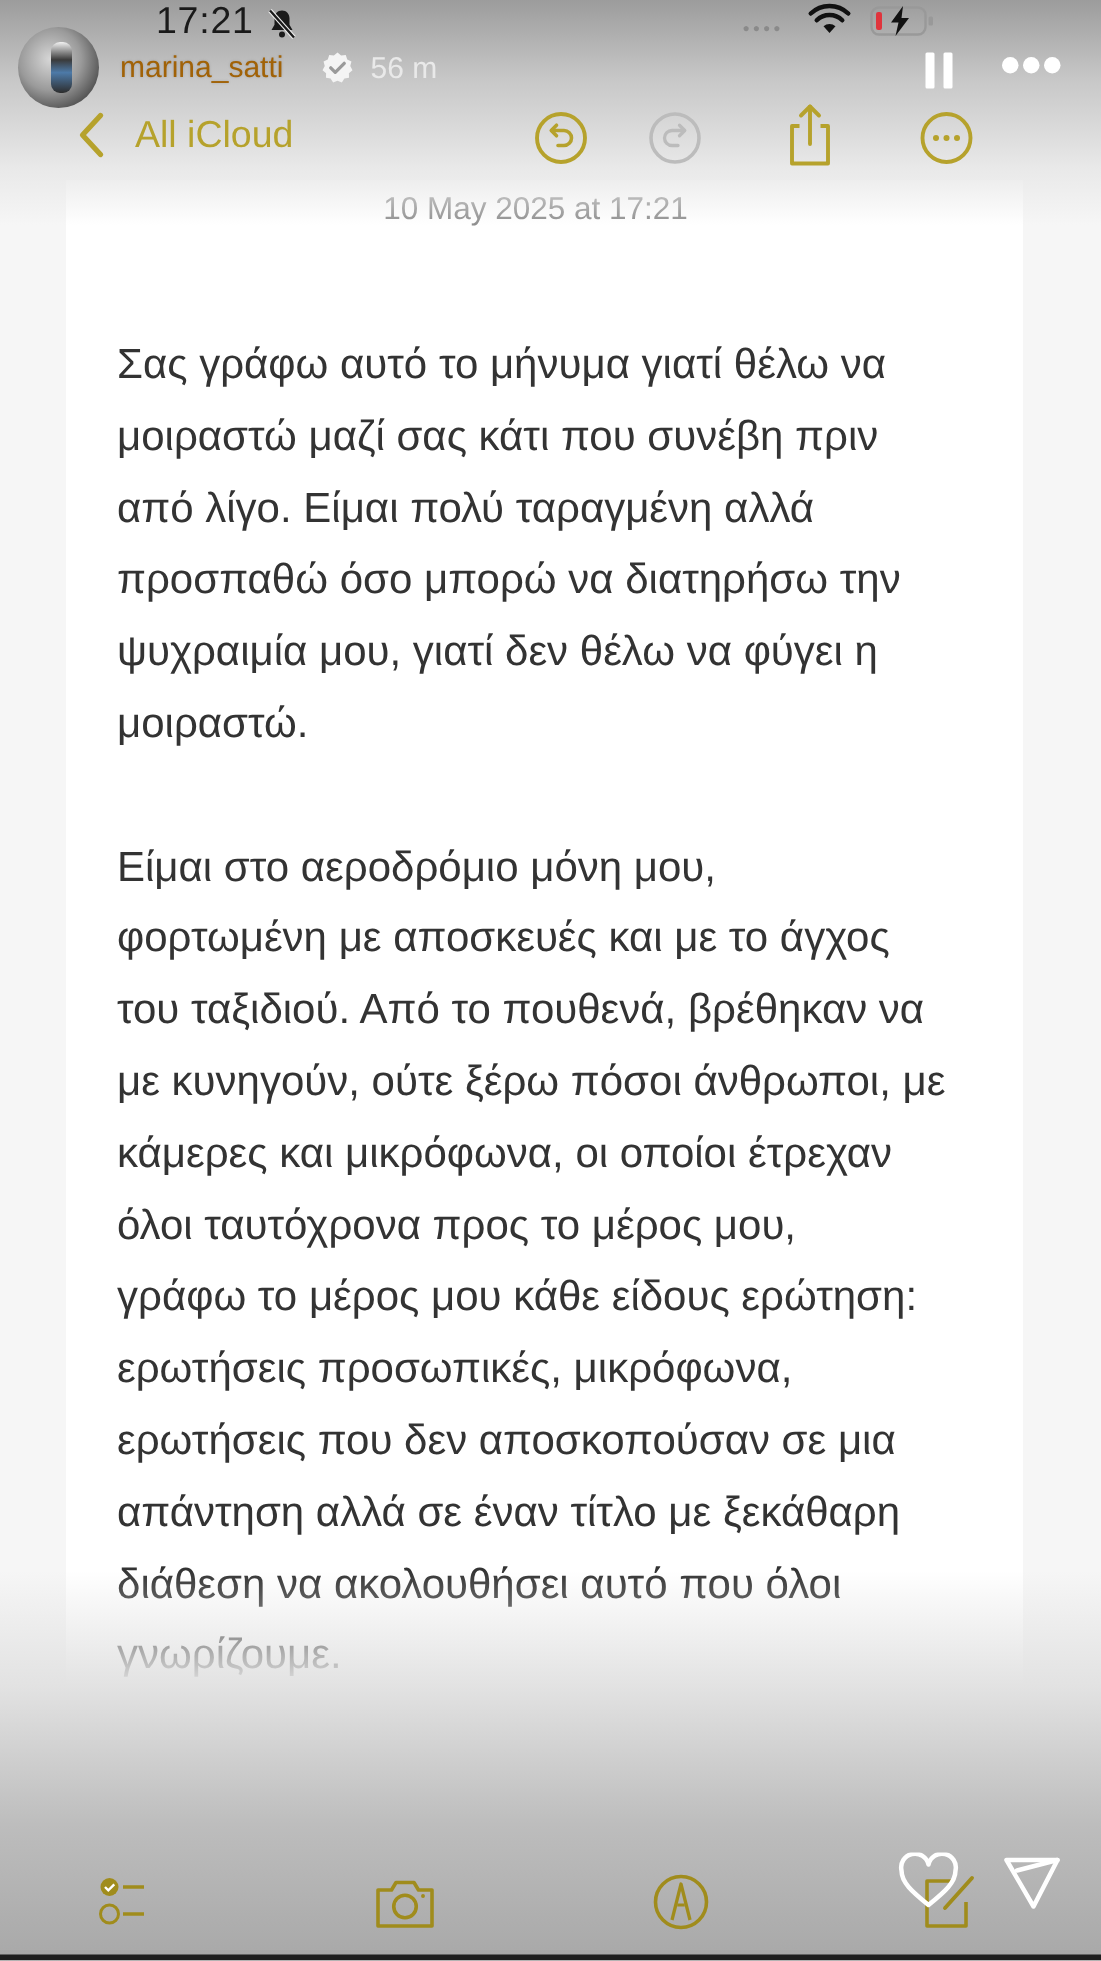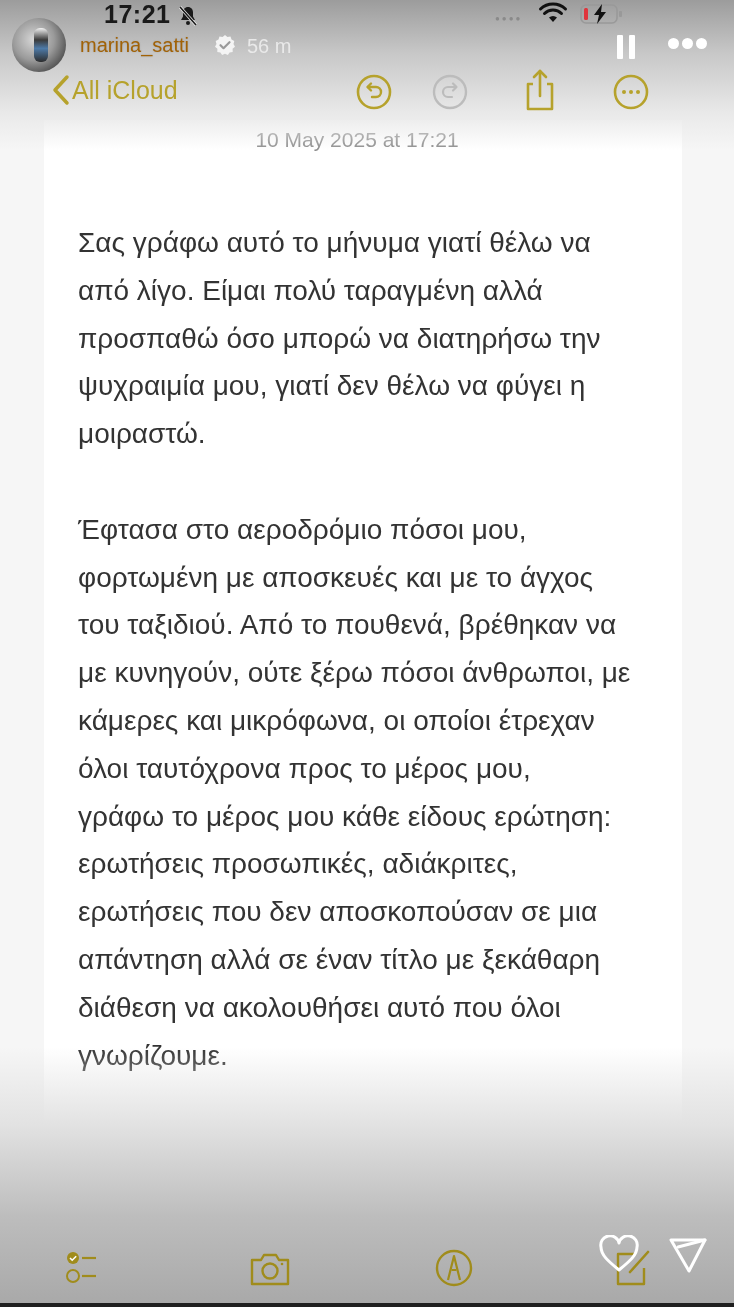--- a/index.html
+++ b/index.html
@@ -25,21 +25,21 @@
     position: absolute; left: 0; bottom: 0; width: 734px; height: 260px;
     background: linear-gradient(to bottom, rgba(255,255,255,0) 0%, #e2e2e2 30%, #bdbdbd 65%, #a8a8a8 100%);
     pointer-events: none;
   }
   .bottom-bar-edge {
     position: absolute; left: 0; bottom: 0; width: 734px; height: 4px; background: #1f1f1f;
   }
 
   
   .status-time {
-    position: absolute; left: 104px; top: 0px; font-size: 25px; font-weight: bold; color: #1a1a1a;
+    position: absolute; left: 104px; top: 0px; font-size: 25px; font-weight: normal; color: #1a1a1a;
     letter-spacing: 0.5px;
   }
   .status-bell { position: absolute; left: 176px; top: 4px; width: 24px; height: 24px; }
   .status-dots { position: absolute; left: 495px; top: 14px; font-size: 8px; color: #8a8a8a; letter-spacing: 2px; }
   .status-wifi { position: absolute; left: 538px; top: 2px; width: 30px; height: 22px; }
   .status-battery { position: absolute; left: 580px; top: 2px; width: 44px; height: 24px; }
 
   
   .ig-avatar {
     position: absolute; left: 12px; top: 18px; width: 54px; height: 54px; border-radius: 50%;
@@ -57,21 +57,21 @@
   .ig-verified { position: absolute; left: 214px; top: 34px; width: 22px; height: 22px; }
   .ig-time { position: absolute; left: 247px; top: 35px; font-size: 20px; color: #e9e9e9; }
   .ig-pause { position: absolute; left: 617px; top: 35px; width: 20px; height: 24px; }
   .ig-pause span { position: absolute; top: 0; width: 6px; height: 24px; background: #fff; border-radius: 1px; }
   .ig-more { position: absolute; left: 668px; top: 38px; width: 40px; height: 14px; }
   .ig-more span { position: absolute; top: 0; width: 11px; height: 11px; background: #fff; border-radius: 50%; }
 
   
   .nav-back { position: absolute; left: 50px; top: 72px; height: 36px; display: flex; align-items: center; cursor: pointer; }
   .nav-back svg { width: 22px; height: 32px; }
-  .nav-back-label { font-size: 25px; color: #b6a22c; margin-left: 0; }
+  .nav-back-label { font-size: 25px; color: #b6a22c; margin-left: 18px; }
   .nav-icon { position: absolute; top: 73px; width: 38px; height: 38px; cursor: pointer; }
 
   .note-date {
     position: absolute; left: 0; width: 714px; top: 128px; text-align: center;
     font-size: 21px; color: #8e8e8e;
   }
   .note-body {
     position: absolute; left: 78px; top: 219px; width: 580px;
     font-size: 28px; line-height: 47.8px; color: #333333;
   }
@@ -87,35 +87,36 @@
 <body>
 
 <div class="note-sheet"></div>
 <div class="note-card"></div>
 
 <div class="note-date">10 May 2025 at 17:21</div>
 
 <div class="note-body">
   <div>
     <div class="note-line">Σας γράφω αυτό το μήνυμα γιατί θέλω να</div>
+    <div class="note-line">μοιραστώ μαζί σας κάτι που συνέβη πριν</div>
     <div class="note-line">από λίγο. Είμαι πολύ ταραγμένη αλλά</div>
     <div class="note-line">προσπαθώ όσο μπορώ να διατηρήσω την</div>
     <div class="note-line">ψυχραιμία μου, γιατί δεν θέλω να φύγει η</div>
     <div class="note-line">μοιραστώ.</div>
   </div>
   <div class="para-gap"></div>
   <div>
-    <div class="note-line">Έφτασα στο αεροδρόμιο πόσοι μου,</div>
+    <div class="note-line">Είμαι στο αεροδρόμιο μόνη μου,</div>
     <div class="note-line">φορτωμένη με αποσκευές και με το άγχος</div>
     <div class="note-line">του ταξιδιού. Από το πουθενά, βρέθηκαν να</div>
     <div class="note-line">με κυνηγούν, ούτε ξέρω πόσοι άνθρωποι, με</div>
     <div class="note-line">κάμερες και μικρόφωνα, οι οποίοι έτρεχαν</div>
     <div class="note-line">όλοι ταυτόχρονα προς το μέρος μου,</div>
     <div class="note-line">γράφω το μέρος μου κάθε είδους ερώτηση:</div>
-    <div class="note-line">ερωτήσεις προσωπικές, αδιάκριτες,</div>
+    <div class="note-line">ερωτήσεις προσωπικές, μικρόφωνα,</div>
     <div class="note-line">ερωτήσεις που δεν αποσκοπούσαν σε μια</div>
     <div class="note-line">απάντηση αλλά σε έναν τίτλο με ξεκάθαρη</div>
     <div class="note-line">διάθεση να ακολουθήσει αυτό που όλοι</div>
     <div class="note-line">γνωρίζουμε.</div>
   </div>
 </div>
 
 <div class="top-shade"></div>
 <div class="bottom-shade"></div>
 

